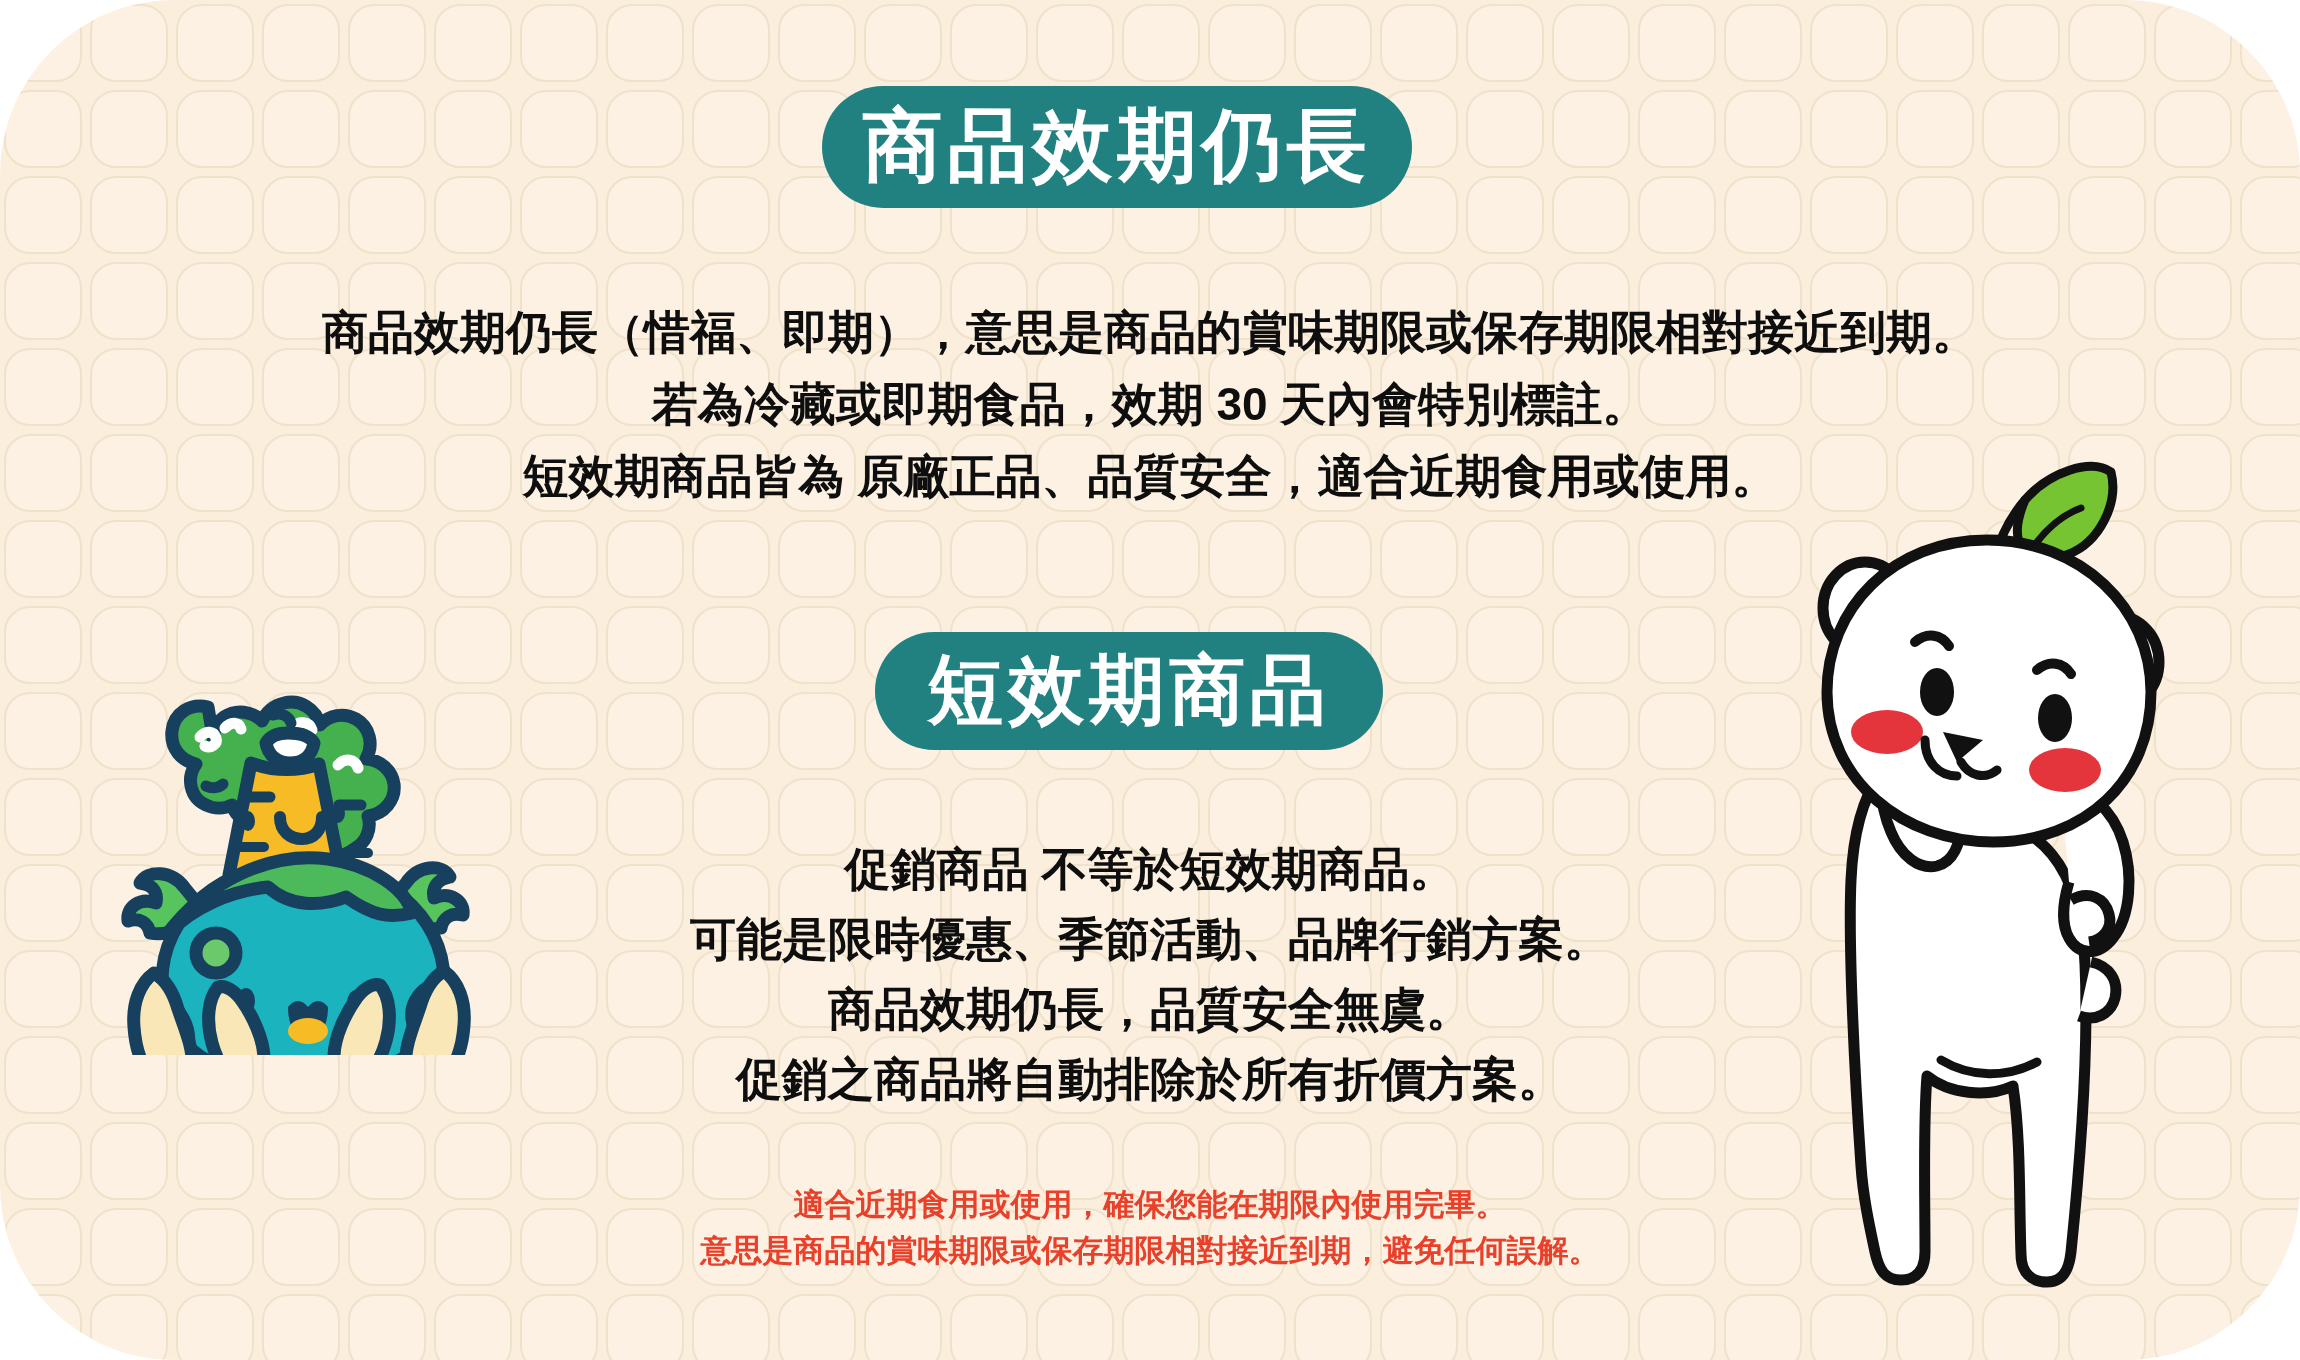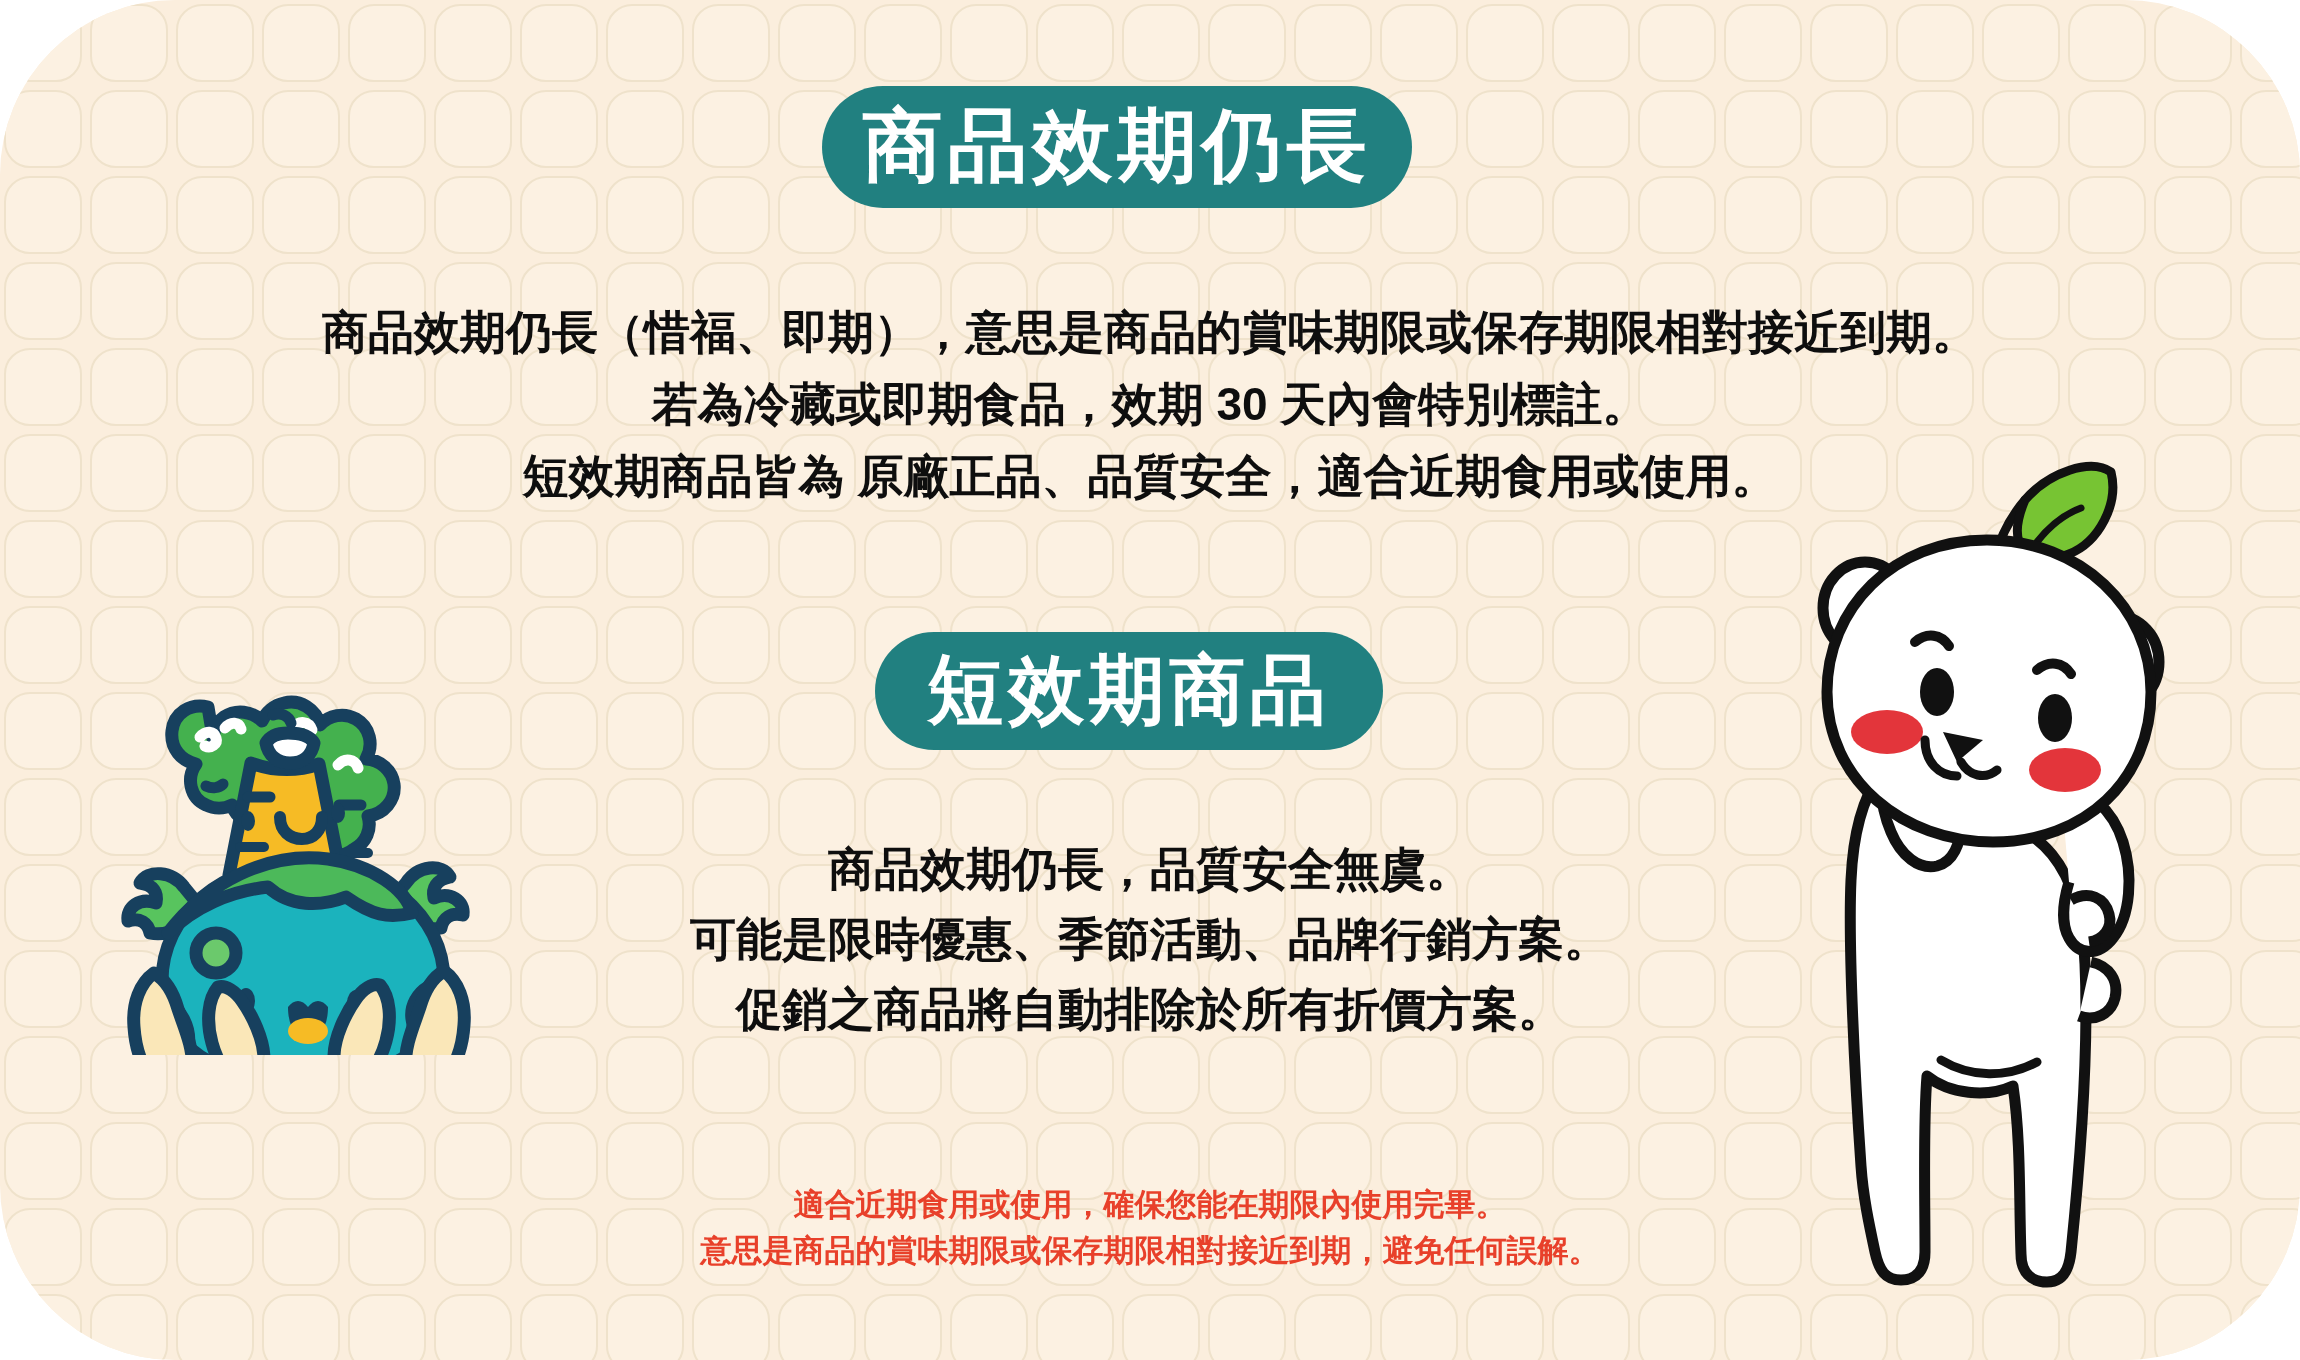--- a/index.html
+++ b/index.html
@@ -591,22 +591,23 @@
 
   <div class="textblock" id="short-body">
     <p>商品效期仍長（惜福、即期），意思是商品的賞味期限或保存期限相對接近到期。</p>
     <p>若為冷藏或即期食品，效期 30 天內會特別標註。</p>
     <p>短效期商品皆為 原廠正品、品質安全，適合近期食用或使用。</p>
   </div>
 
   <div class="badge" id="badge-promo">短效期商品</div>
 
   <div class="textblock" id="promo-body">
+    <p>促銷商品 不等於短效期商品。</p>
+    <p>可能是限時優惠、季節活動、品牌行銷方案。</p>
     <p>商品效期仍長，品質安全無虞。</p>
-    <p>可能是限時優惠、季節活動、品牌行銷方案。</p>
     <p>促銷之商品將自動排除於所有折價方案。</p>
   </div>
 
   <div class="textblock" id="notice">
     <p>適合近期食用或使用，確保您能在期限內使用完畢。</p>
     <p>意思是商品的賞味期限或保存期限相對接近到期，避免任何誤解。</p>
   </div>
 
 </div>
 

